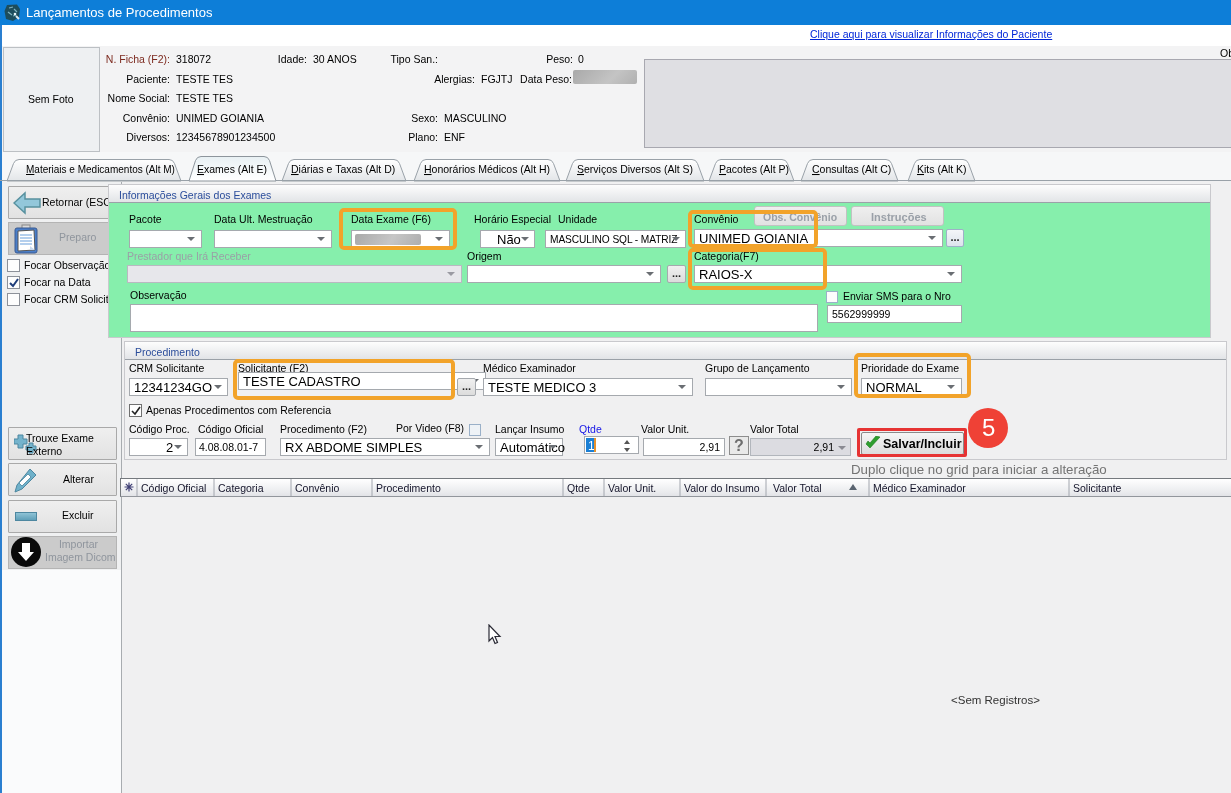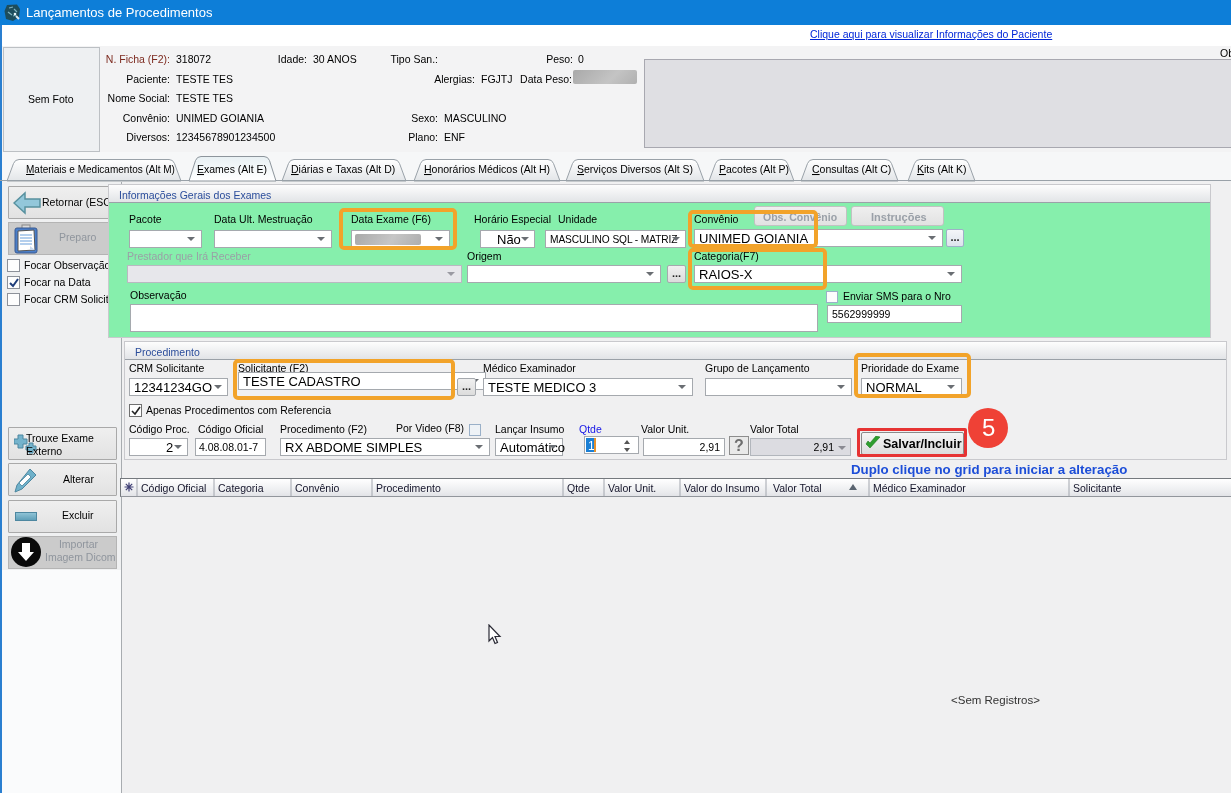--- a/index.html
+++ b/index.html
@@ -308,21 +308,21 @@
 
 <div class="abs" style="left:861px;top:432px;width:103px;height:23px;background:linear-gradient(180deg,#f6f6f6,#dcdcdc);border:1px solid #8a8a8a;border-radius:2px"></div>
 <svg class="abs" style="left:865px;top:436px" width="16" height="14" viewBox="0 0 16 14">
     <path d="M 1,8 L 5,12 L 15,1 L 11,0 L 5,7 L 3,5 Z" fill="#2e9e2e" stroke="#1f7a1f" stroke-width="0.6"></path>
   </svg>
 <div class="abs" style="left:883px;top:437px;font-weight:bold;font-size:12.5px">Salvar/Incluir</div>
 
 <div class="abs" style="left:968px;top:408px;width:40px;height:40px;border-radius:50%;background:#ef4136;z-index:60"></div>
 <div class="abs" style="left:982px;top:414px;color:#fff;font-size:24px;z-index:61">5</div>
 <div class="abs" style="left:857px;top:428px;width:110px;height:29px;border:3px solid #e63333;border-radius:2px;z-index:55"></div>
-<div class="abs" style="left:851px;top:462px;color:#1d4ed8;font-weight:bold;font-size:13.3px;z-index:55">Duplo clique no grid para iniciar a alteração</div>
+<div class="abs" style="left:851px;top:462px;color:#737373;font-weight:normal;font-size:13.3px;z-index:55">Duplo clique no grid para iniciar a alteração</div>
 
 <div class="abs" style="left:120px;top:478px;width:1111px;height:19px;background:linear-gradient(180deg,#ffffff,#e9eaed 80%,#e2e3e7);border-top:1px solid #75797e;border-left:1px solid #75797e;border-bottom:1px solid #92969c"></div>
 <svg class="abs" style="left:120px;top:478px;z-index:5" width="1111" height="19">
 <g stroke="#a2a6ae">
       <line x1="17" y1="1" x2="17" y2="18"></line>
       <line x1="94" y1="1" x2="94" y2="18"></line>
       <line x1="171" y1="1" x2="171" y2="18"></line>
       <line x1="252" y1="1" x2="252" y2="18"></line>
       <line x1="443" y1="1" x2="443" y2="18"></line>
       <line x1="484" y1="1" x2="484" y2="18"></line>

